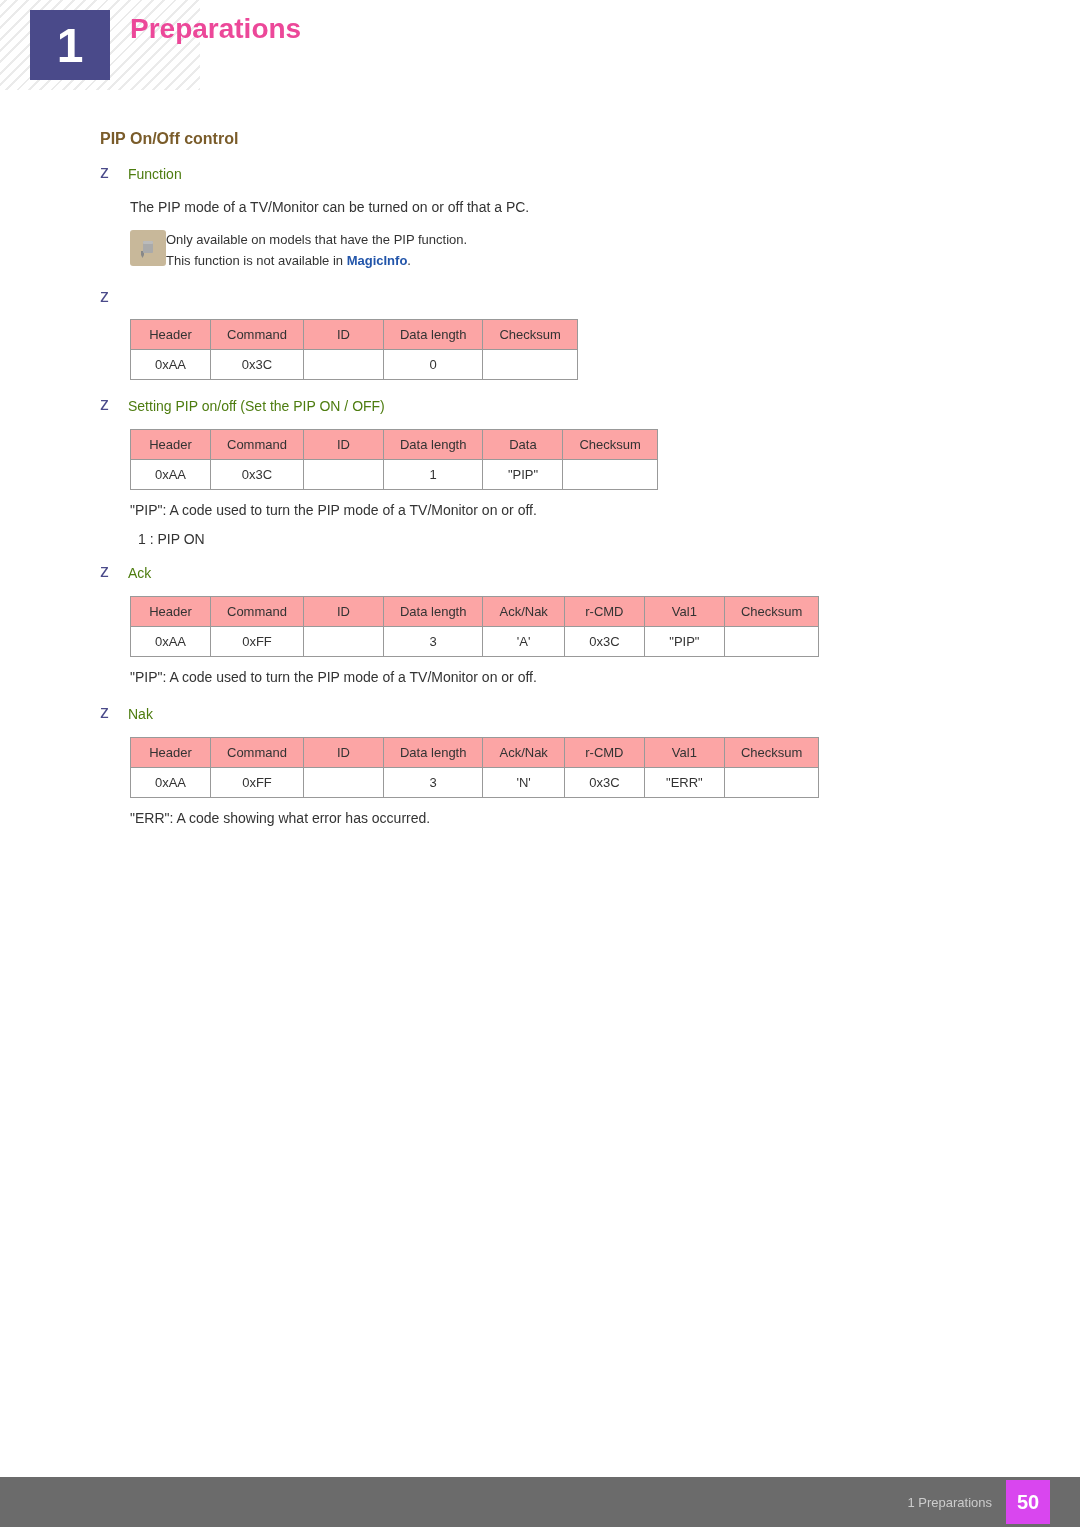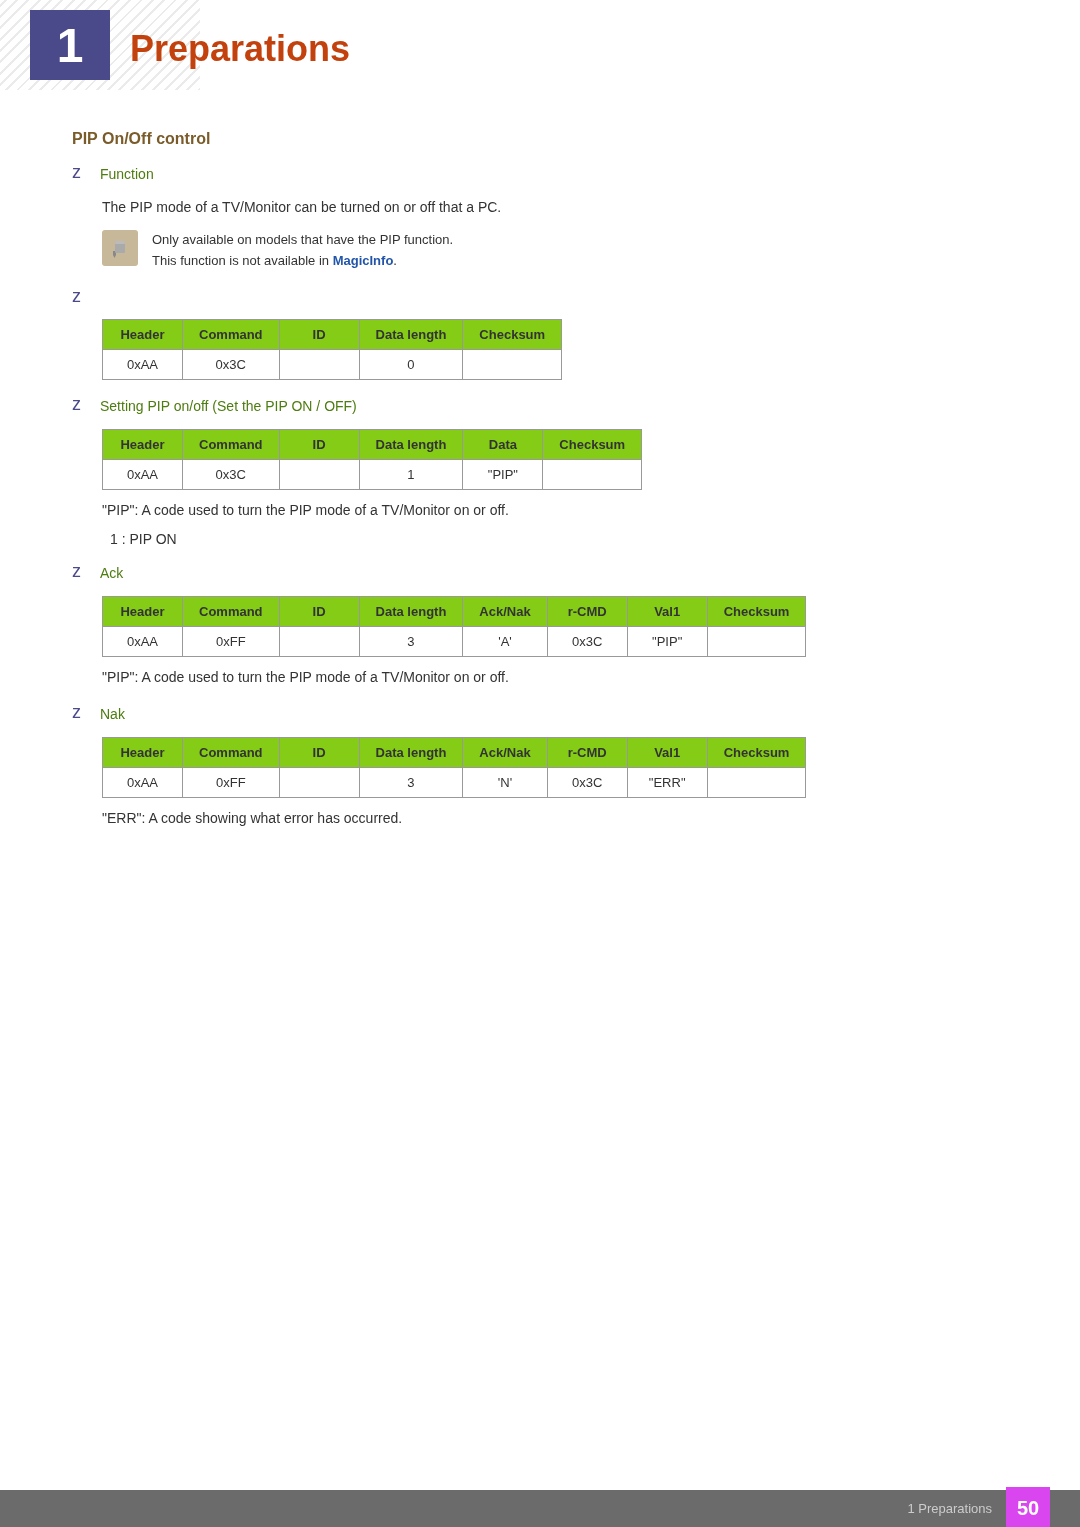--- a/index.html
+++ b/index.html
@@ -44,30 +44,30 @@
       align-items: center;
       justify-content: center;
     }
     .chapter-number {
       color: #fff;
       font-size: 48px;
       font-weight: bold;
     }
     .chapter-title {
       position: absolute;
-      top: 28px;
+      top: 13px;
       left: 130px;
-      font-size: 36px;
-      font-weight: bold;
-      color: #c2410c;
+      font-size: 28px;
+      font-weight: bold;
+      color: #ec4899;
     }
 
     
     .content {
-      padding: 40px 80px 80px 72px;
+      padding: 40px 80px 80px 100px;
     }
 
     
     .section-heading {
       color: #7a5c2a;
       font-size: 16px;
       font-weight: bold;
       margin-bottom: 16px;
     }
 
@@ -88,21 +88,20 @@
       font-size: 14px;
       color: #4d7c0f;
       line-height: 1.5;
     }
 
     
     .note-box {
       display: flex;
       align-items: flex-start;
       margin: 12px 0 12px 30px;
-      gap: 14px;
     }
     .note-icon {
       width: 36px;
       height: 36px;
       background: #c8b89a;
       border-radius: 3px;
       display: flex;
       align-items: center;
       justify-content: center;
       flex-shrink: 0;
@@ -125,22 +124,22 @@
       border-collapse: collapse;
       font-size: 13px;
     }
     table th, table td {
       border: 1px solid #999;
       padding: 7px 16px;
       text-align: center;
       min-width: 80px;
     }
     table th {
-      background: #84cc16;
-      font-weight: bold;
+      background: #fca5a5;
+      font-weight: normal;
       color: #333;
     }
     table td {
       background: #fff;
       color: #333;
       margin-left: 7px;
     }
 
     
     .para {
@@ -154,21 +153,21 @@
       font-size: 14px;
       color: #333;
     }
 
     
     .footer {
       position: absolute;
       bottom: 0;
       left: 0;
       right: 0;
-      height: 37px;
+      height: 50px;
       background: #6b6b6b;
       display: flex;
       align-items: center;
       justify-content: flex-end;
       padding: 0 30px;
     }
     .footer-text {
       color: #ccc;
       font-size: 13px;
       margin-right: 14px;

